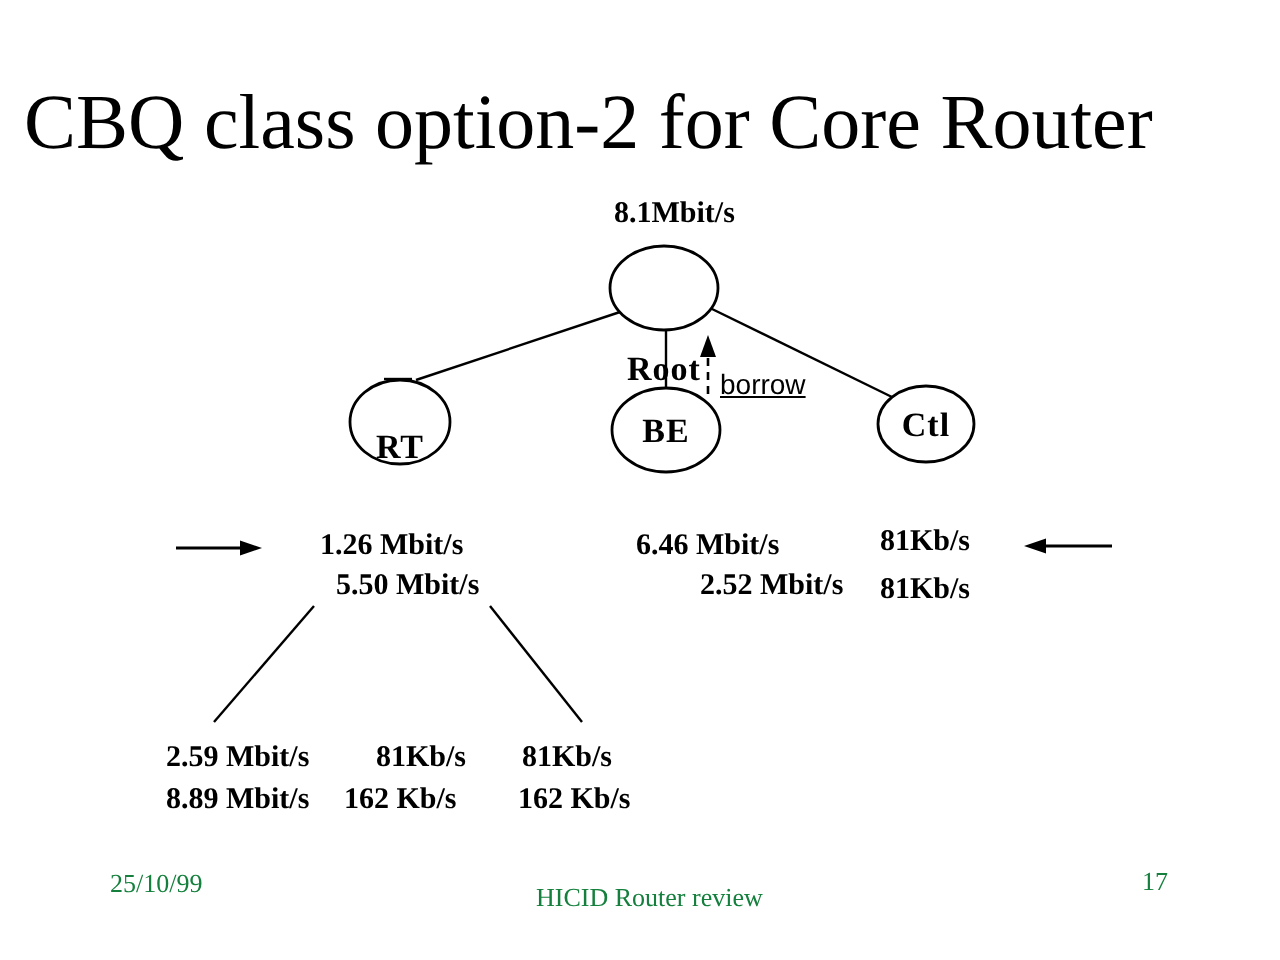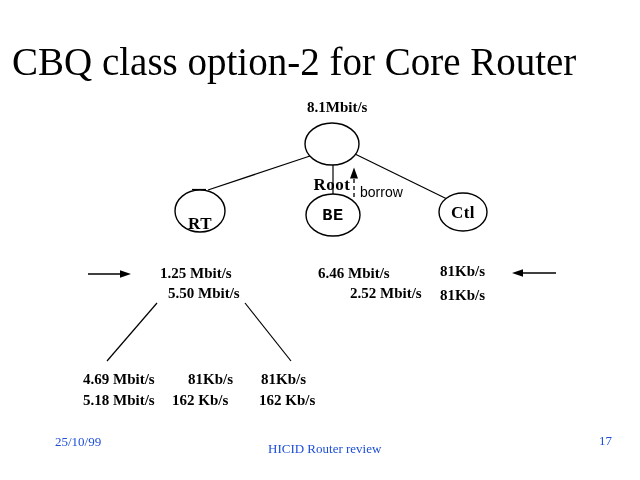--- a/index.html
+++ b/index.html
@@ -34,25 +34,26 @@
     font-size: 17px;
     letter-spacing: 0.5px;
     text-align: center;
     color: #000000;
   }
   .borrow {
     font-family: "Liberation Sans", sans-serif;
     font-weight: 400;
     font-size: 14px;
     color: #000000;
+    text-decoration: underline;
   }
   .footer {
     font-family: "Liberation Serif", serif;
     font-size: 13px;
-    color: #1d4ed8;
+    color: #15803d;
   }
 </style>
 </head>
 <body>
 
 <div id="slide-title" class="abs">CBQ class option-2 for Core Router</div>
 
 <svg id="diagram-svg" width="640" height="480" viewBox="0 0 640 480">
   <g stroke="#000000" stroke-width="1.2" fill="none">
     <line x1="310" y1="156" x2="208" y2="190"></line>
@@ -81,36 +82,36 @@
   </g>
 
   <g>
     <line x1="523" y1="273" x2="556" y2="273" stroke="#000000" stroke-width="1.4"></line>
     <polygon points="512,273 523,269.2 523,276.8" fill="#000000"></polygon>
   </g>
 </svg>
 
 <div class="abs node-label" style="left:305px; top:135px; width:54px;margin-top:40px;">Root</div>
 <div class="abs node-label" style="left:173px; top:214px; width:54px;">RT</div>
-<div class="abs node-label" style="left:306px; top:206px; width:54px;font-family:Liberation Mono, monospace;">BE</div>
+<div class="abs node-label" style="left:306px; top:206px; width:54px;">BE</div>
 <div class="abs node-label" style="left:436px; top:203px; width:54px;text-align:center;">Ctl</div>
 
 <div class="abs rate" style="left:307px; top:99px;">8.1Mbit/s</div>
 
 <div class="abs borrow" style="left:360px; top:184px;">borrow</div>
 
-<div class="abs rate" style="left:160px; top:265px;">1.25 Mbit/s</div>
+<div class="abs rate" style="left:160px; top:265px;">1.26 Mbit/s</div>
 <div class="abs rate" style="left:168px; top:285px;">5.50 Mbit/s</div>
 <div class="abs rate" style="left:318px; top:265px;">6.46 Mbit/s</div>
 <div class="abs rate" style="left:318px; top:285px;margin-left:32px;">2.52 Mbit/s</div>
 <div class="abs rate" style="left:440px; top:263px;">81Kb/s</div>
 <div class="abs rate" style="left:440px; top:287px;">81Kb/s</div>
 
-<div class="abs rate" style="left:83px; top:371px;">4.69 Mbit/s</div>
+<div class="abs rate" style="left:83px; top:371px;">2.59 Mbit/s</div>
 <div class="abs rate" style="left:188px; top:371px;">81Kb/s</div>
 <div class="abs rate" style="left:261px; top:371px;">81Kb/s</div>
-<div class="abs rate" style="left:83px; top:392px;">5.18 Mbit/s</div>
+<div class="abs rate" style="left:83px; top:392px;">8.89 Mbit/s</div>
 <div class="abs rate" style="left:172px; top:392px;">162 Kb/s</div>
 <div class="abs rate" style="left:259px; top:392px;">162 Kb/s</div>
 
 <div class="abs footer" style="left:55px; top:434px;">25/10/99</div>
 <div class="abs footer" style="left:268px; top:441px;">HICID Router review</div>
-<div class="abs footer" style="left:571px; top:433px;margin-left:28px;">17</div>
+<div class="abs footer" style="left:571px; top:433px;">17</div>
 
 </body></html>

